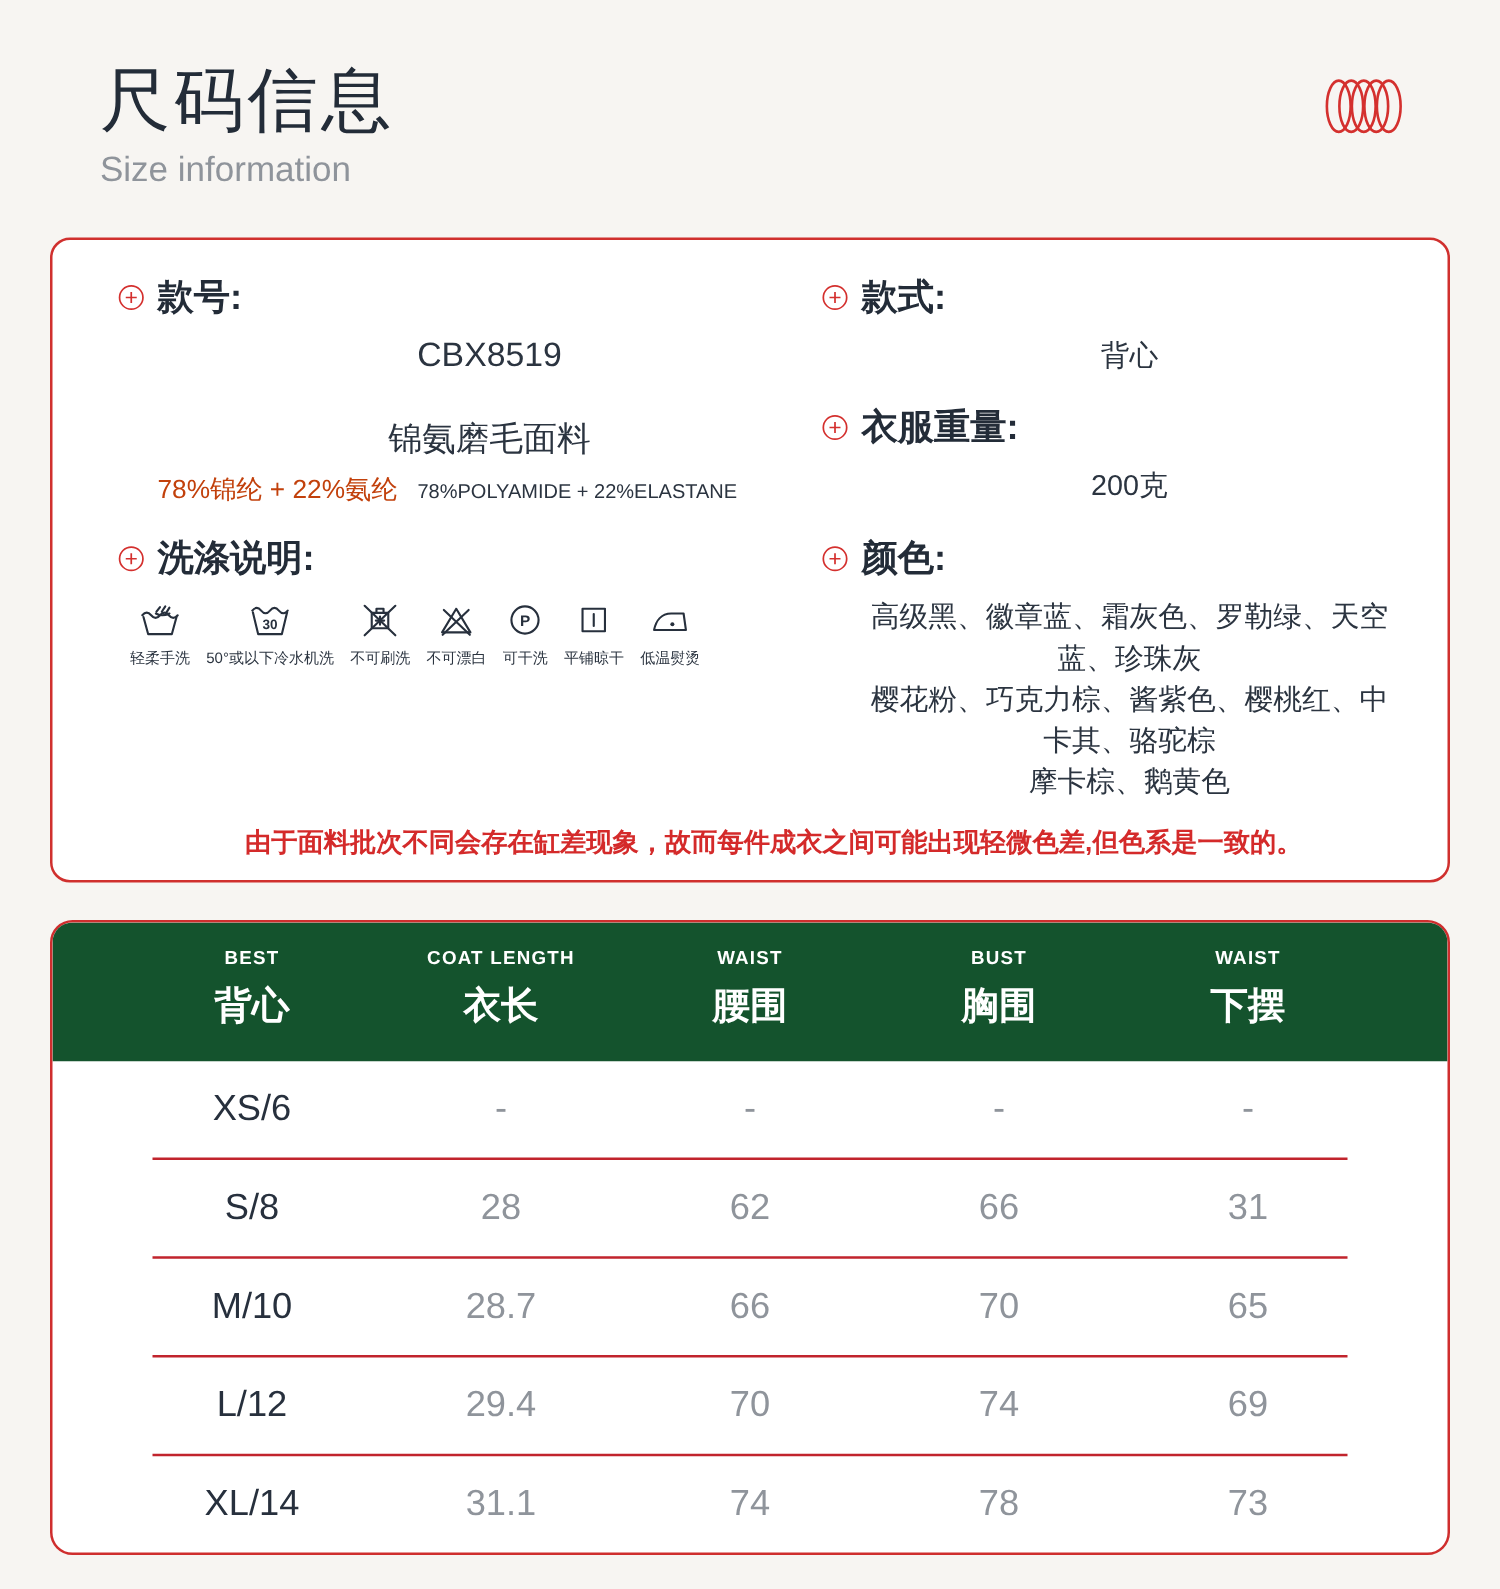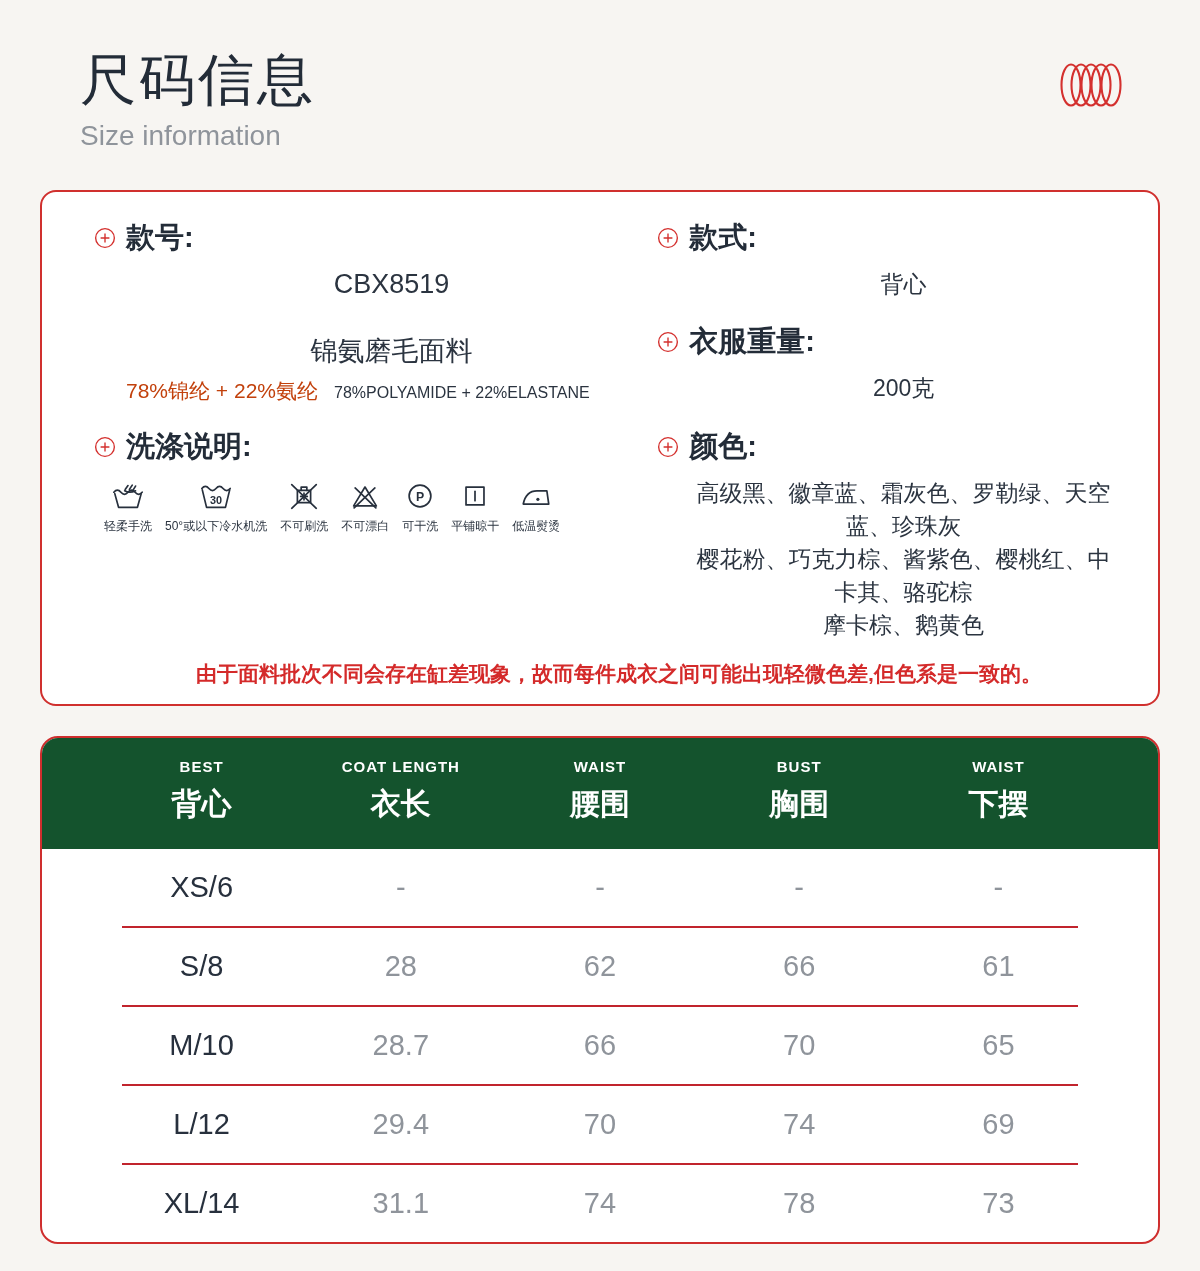--- a/index.html
+++ b/index.html
@@ -242,21 +242,21 @@
         <div class="cell-val">-</div>
         <div class="cell-val">-</div>
         <div class="cell-val">-</div>
       </div>
       <hr class="row-sep">
       <div class="table-row">
         <div class="cell-size">S/8</div>
         <div class="cell-val">28</div>
         <div class="cell-val">62</div>
         <div class="cell-val">66</div>
-        <div class="cell-val">61</div>
+        <div class="cell-val">31</div>
       </div>
       <hr class="row-sep">
       <div class="table-row">
         <div class="cell-size">M/10</div>
         <div class="cell-val">28.7</div>
         <div class="cell-val">66</div>
         <div class="cell-val">70</div>
         <div class="cell-val">65</div>
       </div>
       <hr class="row-sep">

